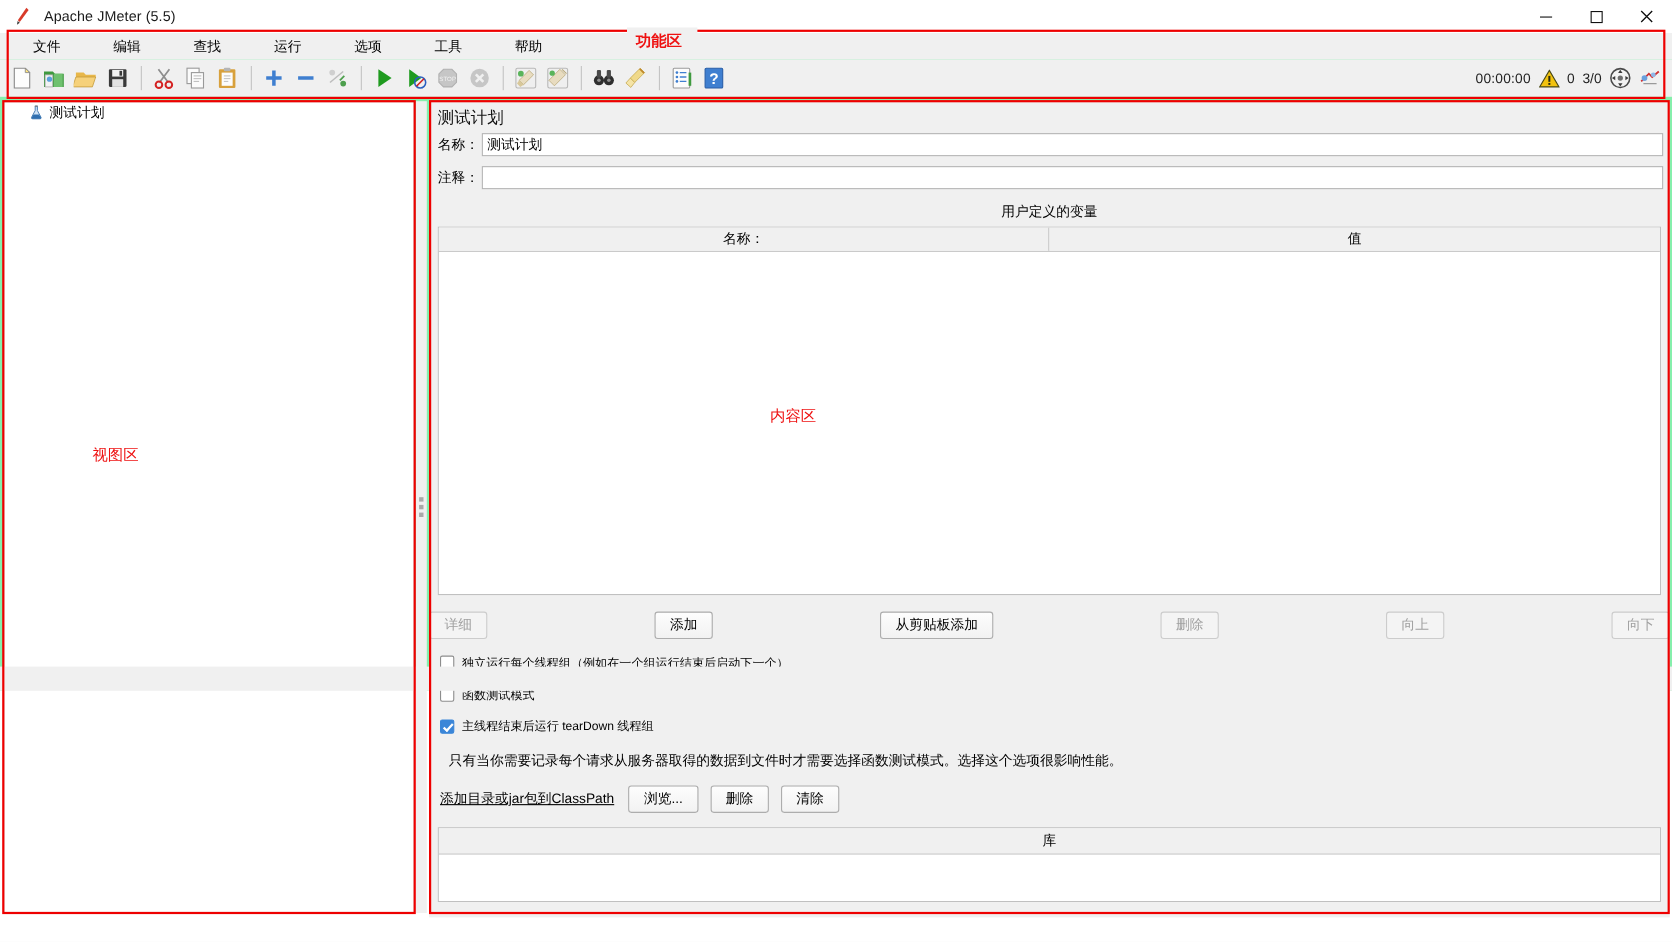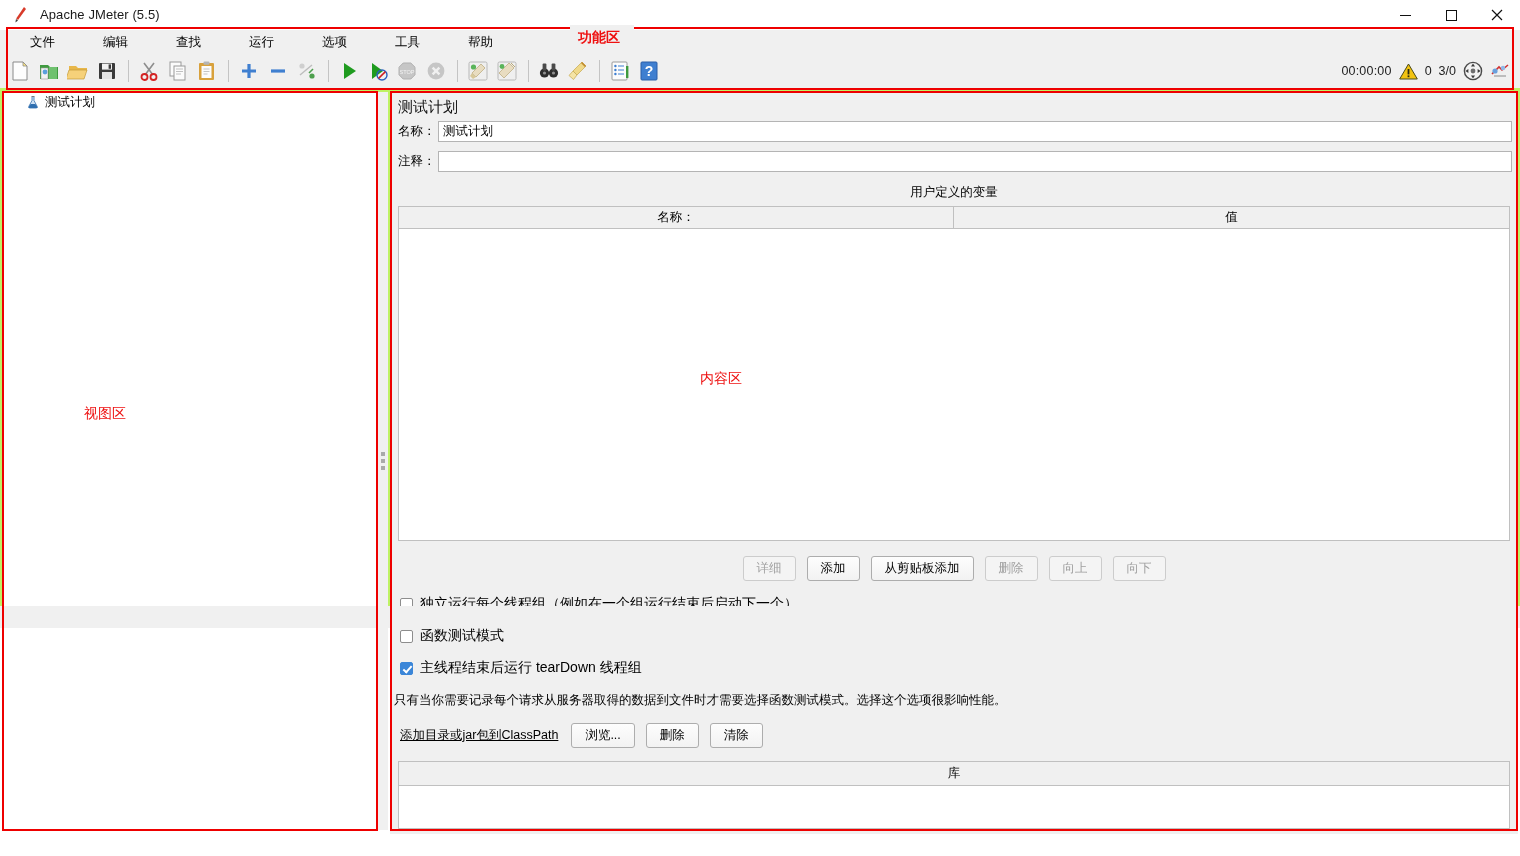--- a/index.html
+++ b/index.html
@@ -5,21 +5,21 @@
   * { box-sizing: border-box; }
   html, body {
     margin: 0; padding: 0;
     width: 1520px; height: 856px;
     overflow: hidden;
     background: #ffffff;
     font-family: "Liberation Sans", "DejaVu Sans", sans-serif;
     font-size: 12.5px;
     color: #000;
   }
-  #app { position: relative; width: 1520px; height: 628px; background: #bef264; }
+  #app { position: relative; width: 1520px; height: 628px; background: #86efac; }
 
   
   .titlebar {
     position: absolute; left: 0; top: 0; width: 1520px; height: 30px;
     background: #ffffff; display: flex; align-items: center;
     border-bottom: 1px solid #ffffff;
   }
   .title-icon { width: 26px; display: flex; justify-content: center; align-items: center; margin-left: 8px; }
   .title-text { font-size: 13px; color: #1a1a1a; margin-left: 6px; letter-spacing: .1px; }
   .win-btns { position: absolute; right: 0; top: 0; height: 30px; display: flex; }
@@ -110,21 +110,21 @@
   }
   .tbl-head { display: flex; height: 22px; background: #f0f0f0; border-bottom: 1px solid #c0c0c0; }
   .tbl-th {
     display: flex; align-items: center; justify-content: center;
     font-size: 12.5px; color: #000; background: #f0f0f0;
   }
   .tbl-th.c1 { width: 50%; border-right: 1px solid #c0c0c0; }
   .tbl-th.c2 { width: 50%; }
   .tbl-body { flex: 1; background: #fff; }
 
-  .btn-row { display: flex; justify-content: center; gap: 11px; margin-top: 15px; }
+  .btn-row { display: flex; justify-content: space-between; gap: 11px; margin-top: 15px; }
   .btn {
     min-width: 53px; height: 25px; padding: 0 13px;
     background: linear-gradient(#fdfdfd, #f2f2f2);
     border: 1px solid #adadad; border-radius: 3px;
     font-size: 12.5px; color: #000; cursor: default;
     display: flex; align-items: center; justify-content: center;
     font-family: "Liberation Sans", "DejaVu Sans", sans-serif;
   }
   .btn.disabled { color: #a0a0a0; border-color: #cccccc; background: #f4f4f4; }
 
@@ -132,23 +132,23 @@
   .cbox {
     width: 13px; height: 13px; border: 1px solid #8d8d8d; background: #fff;
     border-radius: 2px; flex: none; position: relative;
   }
   .cbox.checked { background: #3b86d8; border-color: #3b86d8; }
   .cbox.checked::after {
     content: ""; position: absolute; left: 4px; top: 1px;
     width: 3px; height: 7px; border: solid #fff; border-width: 0 2px 2px 0;
     transform: rotate(42deg);
   }
-  .check-label { font-size: 14px; color: #000; }
-
-  .note-text { padding-left: 4px; margin-top: 15px; font-size: 12.5px; color: #000; }
+  .check-label { font-size: 11px; color: #000; }
+
+  .note-text { padding-left: 18px; margin-top: 15px; font-size: 12.5px; color: #000; }
 
   .cp-row { display: flex; align-items: center; padding-left: 10px; margin-top: 14px; gap: 11px; }
   .cp-label { font-size: 12.5px; color: #000; margin-right: 2px; text-decoration: underline; }
 
   .lib-table {
     margin: 13px 8px 0 8px; border: 1px solid #c0c0c0; background: #fff;
     height: 68px; display: flex; flex-direction: column;
   }
   .lib-head {
     height: 24px; background: #f0f0f0; border-bottom: 1px solid #c0c0c0;

